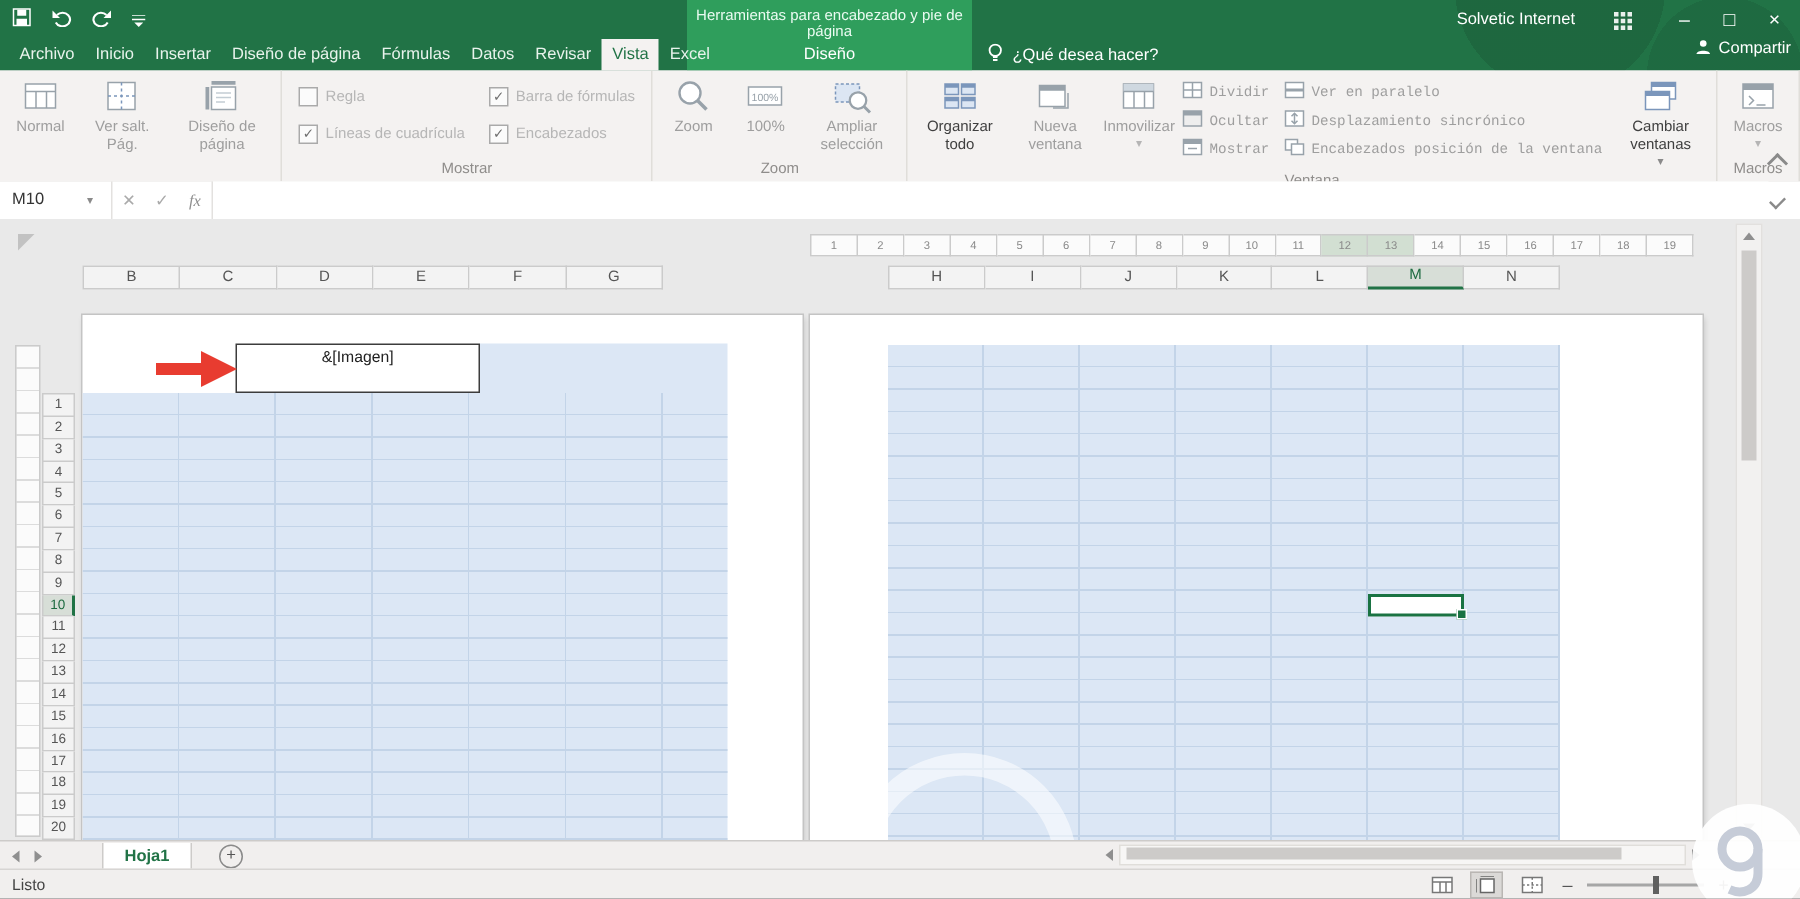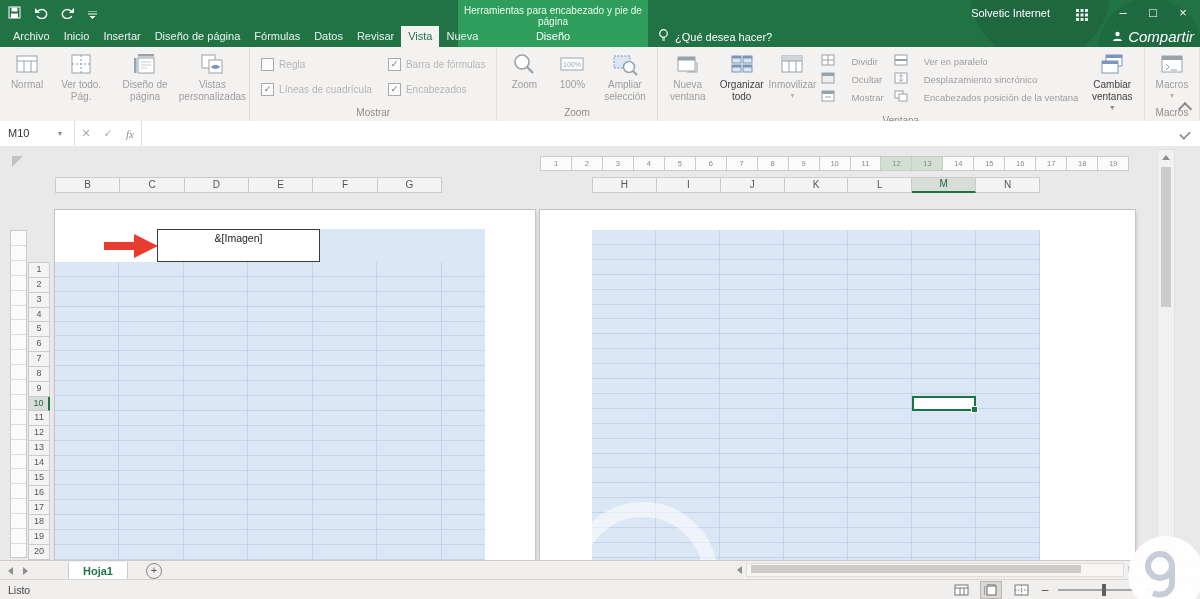--- a/index.html
+++ b/index.html
@@ -18,34 +18,34 @@
   #wintitle{position:absolute;left:160px;top:0;width:250px;text-align:center;line-height:26px;font-size:11.5px;color:#fff;}
   #userchip{position:absolute;right:150px;top:0;line-height:26px;font-size:11px;color:#fff;}
   #gridicon{position:absolute;right:112px;top:7px;}
   .winbtn{position:absolute;top:0;width:30px;height:26px;line-height:25px;text-align:center;color:#fff;font-size:13px;}
   #btn-min{right:62px;} #btn-max{right:32px;} #btn-close{right:2px;}
   #tabrow{height:21px;display:flex;align-items:stretch;padding-left:6px;}
   .rtab{padding:0 7px;line-height:21px;font-size:11px;color:#e8f3ec;white-space:nowrap;}
   .rtab.active{background:#f4f2f1;color:#217346;}
   .rtab.contextual{position:absolute;left:458px;top:0;width:190px;text-align:center;color:#fff;padding:0;}
   #searchbox{position:absolute;left:658px;top:0;height:21px;display:flex;align-items:center;gap:6px;color:#fff;font-size:11px;}
-  #sharebox{position:absolute;right:12px;top:0;height:21px;display:flex;align-items:center;gap:5px;color:#fff;font-size:15px;font-style:italic;}
+  #sharebox{position:absolute;right:12px;top:0;height:21px;display:flex;align-items:flex-start;gap:5px;color:#fff;font-size:11px;}
   
   #ribbon{position:absolute;left:0;top:47px;width:1200px;height:74px;background:#f4f2f1;
           border-bottom:1px solid #d8d6d4;display:flex;align-items:stretch;}
   .rgroup{display:flex;flex-direction:column;border-right:1px solid #e0deda;padding:1px 3px 0;}
   .ritems{display:flex;flex:1;align-items:flex-start;}
   .rbtn{display:flex;flex-direction:column;align-items:center;padding:3px 4px 1px;min-width:40px;}
   .ricon{height:26px;display:flex;align-items:center;justify-content:center;}
   .rlab{font-size:10px;line-height:1.18;text-align:center;max-width:72px;color:#3f3f3f;margin-top:2px;}
   .rbtn.dis .rlab{color:#9e9e9e;}
   .drop{font-size:8px;color:#8a8a8a;line-height:1;margin-top:1px;}
   .rbtn.dis .drop{color:#b5b5b5;}
   .smallcol{display:flex;flex-direction:column;gap:4px;padding:6px 5px 0;}
-  .sbtn{display:flex;align-items:center;gap:16px;font-size:9.5px;color:#3f3f3f;white-space:nowrap;}
+  .sbtn{display:flex;align-items:center;gap:4px;font-size:9.5px;color:#3f3f3f;white-space:nowrap;font-family:Liberation Mono, monospace;}
   .sbtn.dis{color:#9e9e9e;}
   .checkcol{display:flex;flex-direction:column;gap:12px;padding:10px 8px 0;}
   .checkrow{display:flex;align-items:center;gap:5px;font-size:10px;color:#8c8c8c;white-space:nowrap;}
   .checkrow.dis{color:#b6b6b6;}
   .cbox{width:11px;height:11px;border:1px solid #aaa;background:#fbfbfb;font-size:9px;line-height:10px;text-align:center;color:#707070;flex:0 0 auto;}
   .glabel{font-size:10px;color:#8f8d8b;text-align:center;padding:2px 2px 3px;}
   #collapse-ribbon{position:absolute;right:10px;bottom:7px;width:8px;height:8px;border-top:2px solid #8a8a8a;border-left:2px solid #8a8a8a;transform:rotate(45deg);}
   
   #formulabar{position:absolute;left:0;top:121px;width:1200px;height:25px;background:#fff;border-bottom:6px solid #4d7c0f;display:flex;align-items:center;}
   #namebox{width:50px;height:100%;line-height:24px;padding-left:8px;font-size:11px;color:#333;}
@@ -168,21 +168,21 @@
     <div id="tabrow" class="trow">
 
       <div class="rtab">Archivo</div>
         <div class="rtab">Inicio</div>
         <div class="rtab">Insertar</div>
         <div class="rtab">Diseño de página</div>
         <div class="rtab">Fórmulas</div>
         <div class="rtab">Datos</div>
         <div class="rtab">Revisar</div>
         <div class="rtab active">Vista</div>
-        <div class="rtab">Nueva</div>
+        <div class="rtab">Excel</div>
         <div class="rtab contextual">Diseño</div>
         <div id="searchbox">
         <span><svg width="11" height="13" viewBox="0 0 11 13">
               <circle cx="5.5" cy="4.5" r="3.8" fill="none" stroke="#fff" stroke-width="1.2"></circle>
               <path d="M4 9h3M4 11h3" stroke="#fff" stroke-width="1.2"></path>
             </svg></span>
         <span>¿Qué desea hacer?</span>
       </div>
       <div id="sharebox">
         <span><svg width="11" height="11" viewBox="0 0 11 11">
@@ -207,42 +207,32 @@
             <span class="rlab">Normal</span>
           </div>
           <div class="rbtn dis">
             <span class="ricon">
               <svg width="28" height="24" viewBox="0 0 28 24">
                 <rect x="5" y="3" width="18" height="18" fill="#fff" stroke="#98a2aa"></rect>
                 <path d="M5 12h18" stroke="#7b96bb" stroke-dasharray="2 2"></path>
                 <path d="M14 3v18" stroke="#7b96bb" stroke-dasharray="2 2"></path>
               </svg>
             </span>
-            <span class="rlab">Ver todo. Pág.</span>
+            <span class="rlab">Ver salt. Pág.</span>
           </div>
           <div class="rbtn dis">
             <span class="ricon">
               <svg width="28" height="24" viewBox="0 0 28 24">
                 <rect x="7" y="6" width="16" height="15" fill="#fff" stroke="#98a2aa"></rect>
                 <rect x="7" y="2" width="16" height="2.5" fill="#98a2aa"></rect>
                 <rect x="3" y="6" width="2.5" height="15" fill="#98a2aa"></rect>
                 <path d="M10 10h10M10 13h10M10 16h6" stroke="#c3cdd4"></path>
               </svg>
             </span>
             <span class="rlab">Diseño de página</span>
-          </div>
-          <div class="rbtn dis">
-            <span class="ricon">
-              <svg width="28" height="24" viewBox="0 0 28 24">
-                <rect x="4" y="3" width="13" height="13" fill="#fff" stroke="#98a2aa"></rect>
-                <rect x="11" y="8" width="13" height="13" fill="#fff" stroke="#98a2aa"></rect>
-                <path d="M13 15c2-2.6 7-2.6 9 0c-2 2.6-7 2.6-9 0z" fill="#7b96bb"></path>
-              </svg>
-            </span>
-            <span class="rlab">Vistas personalizadas</span>
           </div>
         </div>
       </div>
       <div class="rgroup">
         <div class="ritems">
           <div class="checkcol">
             <div class="checkrow dis">
               <span class="cbox"></span>
               <span>Regla</span>
             </div>
@@ -292,48 +282,48 @@
                 <path d="M22 19l4 4" stroke="#98a2aa" stroke-width="2"></path>
               </svg>
             </span>
             <span class="rlab">Ampliar selección</span>
           </div>
         </div>
         <div class="glabel">Zoom</div>
       </div>
       <div class="rgroup">
         <div class="ritems">
-          <div class="rbtn dis">
-            <span class="ricon">
-              <svg width="28" height="24" viewBox="0 0 28 24">
-                <rect x="4" y="5" width="17" height="14" fill="#fff" stroke="#98a2aa"></rect>
-                <rect x="4" y="5" width="17" height="3.5" fill="#98a2aa"></rect>
-                <path d="M23 10v10h-10" stroke="#98a2aa" fill="none"></path>
-              </svg>
-            </span>
-            <span class="rlab">Nueva ventana</span>
-          </div>
           <div class="rbtn">
             <span class="ricon">
               <svg width="28" height="24" viewBox="0 0 28 24">
                 <g stroke="#7b96bb">
                   <rect x="4" y="4" width="9" height="7" fill="#dce6f3"></rect>
                   <rect x="15" y="4" width="9" height="7" fill="#dce6f3"></rect>
                   <rect x="4" y="13" width="9" height="7" fill="#dce6f3"></rect>
                   <rect x="15" y="13" width="9" height="7" fill="#dce6f3"></rect>
                 </g>
                 <g fill="#7b96bb">
                   <rect x="4" y="4" width="9" height="2.5"></rect>
                   <rect x="15" y="4" width="9" height="2.5"></rect>
                   <rect x="4" y="13" width="9" height="2.5"></rect>
                   <rect x="15" y="13" width="9" height="2.5"></rect>
                 </g>
               </svg>
             </span>
             <span class="rlab">Organizar todo</span>
+          </div>
+          <div class="rbtn dis">
+            <span class="ricon">
+              <svg width="28" height="24" viewBox="0 0 28 24">
+                <rect x="4" y="5" width="17" height="14" fill="#fff" stroke="#98a2aa"></rect>
+                <rect x="4" y="5" width="17" height="3.5" fill="#98a2aa"></rect>
+                <path d="M23 10v10h-10" stroke="#98a2aa" fill="none"></path>
+              </svg>
+            </span>
+            <span class="rlab">Nueva ventana</span>
           </div>
           <div class="rbtn dis">
             <span class="ricon">
               <svg width="28" height="24" viewBox="0 0 28 24">
                 <rect x="4" y="4" width="20" height="16" fill="#fff" stroke="#98a2aa"></rect>
                 <rect x="4" y="4" width="20" height="5" fill="#cfd8e0"></rect>
                 <path d="M4 9h20M11 9v11M18 9v11" stroke="#98a2aa"></path>
               </svg>
             </span>
             <span class="rlab">Inmovilizar</span>

